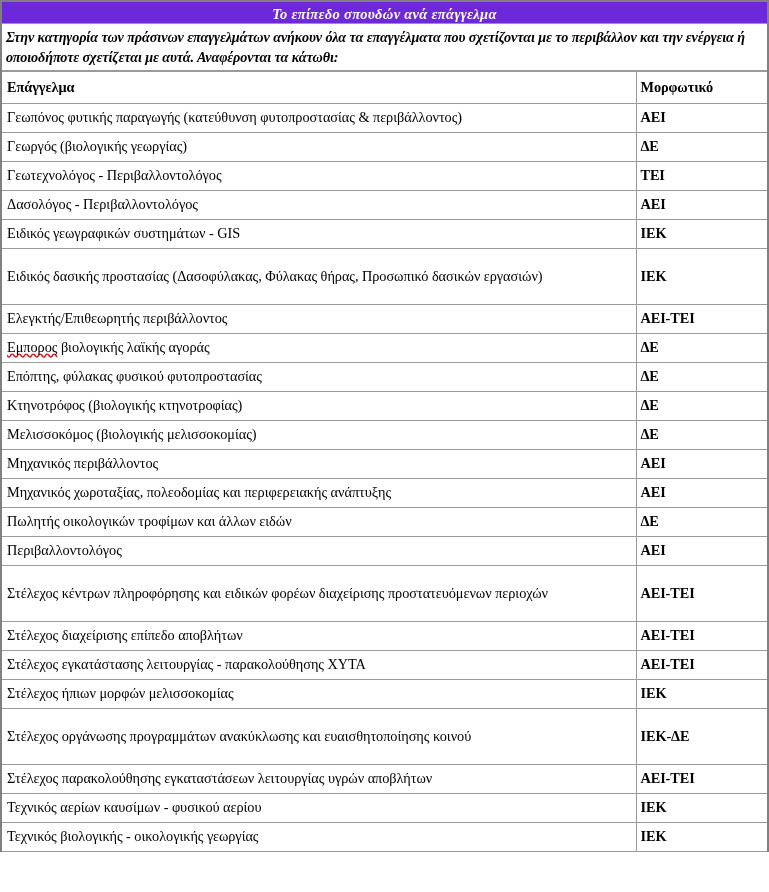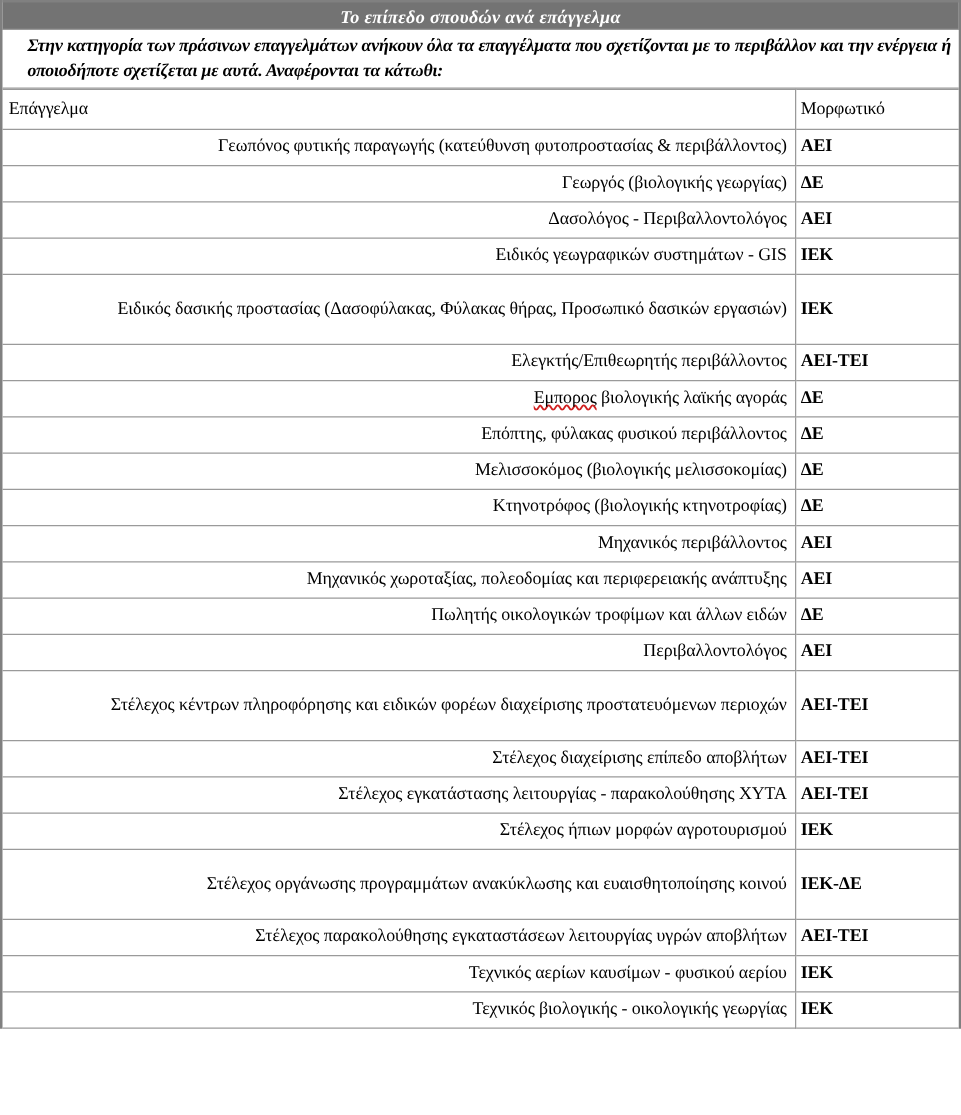--- a/index.html
+++ b/index.html
@@ -18,38 +18,38 @@
 
   .doc {
     width: 769px;
     box-sizing: border-box;
     border-left: 2px solid #808080;
     border-right: 2px solid #808080;
   }
 
   
   .title-bar {
-    background: #737373;
+    background: #6d28d9;
     border-top: 2px solid #808080;
     border-bottom: 1px solid #9a9a9a;
     height: 24px;
     line-height: 24px;
     text-align: center;
     color: #ffffff;
     font-weight: bold;
     font-style: italic;
     font-size: 14.5px;
     letter-spacing: 0.3px;
     box-sizing: border-box;
   }
 
   
   .intro {
     box-sizing: border-box;
-    padding: 3px 4px 3px 20px;
+    padding: 3px 4px 3px 4px;
     font-weight: bold;
     font-style: italic;
     font-size: 14.2px;
     line-height: 20px;
     border-bottom: 1px solid #9a9a9a;
     letter-spacing: -0.1px;
   }
 
   
   table.prof-table {
@@ -66,35 +66,35 @@
     border: 1px solid #9a9a9a;
     border-left: none;
     border-right: none;
     vertical-align: middle;
     padding: 0;
   }
   table.prof-table th.job,
   table.prof-table td.job {
     border-right: 1px solid #9a9a9a;
     padding: 3px 6px 4px 5px;
-    text-align: right;
+    text-align: left;
     line-height: 21px;
     letter-spacing: -0.05px;
   }
   table.prof-table th.level,
   table.prof-table td.level {
     text-align: left;
     padding: 3px 4px 4px 4px;
     line-height: 21px;
     font-weight: bold;
     letter-spacing: -0.1px;
   }
   table.prof-table th.job,
   table.prof-table th.level {
-    font-weight: normal;
+    font-weight: bold;
   }
   table.prof-table th.job {
     text-align: left;
   }
   table.prof-table tr.hdr th {
     height: 24px;
   }
   table.prof-table tr.row-1 td { height: 21px; }
   table.prof-table tr.row-2 td { height: 48px; }
   table.prof-table tr.row-2 td.job { line-height: 21px; }
@@ -130,49 +130,53 @@
     <tbody id="table-body">
         <tr class="row-1">
           <td class="job">Γεωπόνος φυτικής παραγωγής (κατεύθυνση φυτοπροστασίας &amp; περιβάλλοντος)</td>
           <td class="level">ΑΕΙ</td>
         </tr>
         <tr class="row-1">
           <td class="job">Γεωργός (βιολογικής γεωργίας)</td>
           <td class="level">ΔΕ</td>
         </tr>
         <tr class="row-1">
+          <td class="job">Γεωτεχνολόγος - Περιβαλλοντολόγος</td>
+          <td class="level">ΤΕΙ</td>
+        </tr>
+        <tr class="row-1">
           <td class="job">Δασολόγος - Περιβαλλοντολόγος</td>
           <td class="level">ΑΕΙ</td>
         </tr>
         <tr class="row-1">
           <td class="job">Ειδικός γεωγραφικών συστημάτων - GIS</td>
           <td class="level">ΙΕΚ</td>
         </tr>
         <tr class="row-2">
           <td class="job">Ειδικός δασικής προστασίας (Δασοφύλακας, Φύλακας θήρας, Προσωπικό δασικών εργασιών)</td>
           <td class="level">ΙΕΚ</td>
         </tr>
         <tr class="row-1">
           <td class="job">Ελεγκτής/Επιθεωρητής περιβάλλοντος</td>
           <td class="level">ΑΕΙ-ΤΕΙ</td>
         </tr>
         <tr class="row-1">
           <td class="job"><span class="misspelled">Εμπορος</span> βιολογικής λαϊκής αγοράς</td>
           <td class="level">ΔΕ</td>
         </tr>
         <tr class="row-1">
-          <td class="job">Επόπτης, φύλακας φυσικού περιβάλλοντος</td>
+          <td class="job">Επόπτης, φύλακας φυσικού φυτοπροστασίας</td>
+          <td class="level">ΔΕ</td>
+        </tr>
+        <tr class="row-1">
+          <td class="job">Κτηνοτρόφος (βιολογικής κτηνοτροφίας)</td>
           <td class="level">ΔΕ</td>
         </tr>
         <tr class="row-1">
           <td class="job">Μελισσοκόμος (βιολογικής μελισσοκομίας)</td>
-          <td class="level">ΔΕ</td>
-        </tr>
-        <tr class="row-1">
-          <td class="job">Κτηνοτρόφος (βιολογικής κτηνοτροφίας)</td>
           <td class="level">ΔΕ</td>
         </tr>
         <tr class="row-1">
           <td class="job">Μηχανικός περιβάλλοντος</td>
           <td class="level">ΑΕΙ</td>
         </tr>
         <tr class="row-1">
           <td class="job">Μηχανικός χωροταξίας, πολεοδομίας και περιφερειακής ανάπτυξης</td>
           <td class="level">ΑΕΙ</td>
         </tr>
@@ -190,21 +194,21 @@
         </tr>
         <tr class="row-1">
           <td class="job">Στέλεχος διαχείρισης επίπεδο αποβλήτων</td>
           <td class="level">ΑΕΙ-ΤΕΙ</td>
         </tr>
         <tr class="row-1">
           <td class="job">Στέλεχος εγκατάστασης λειτουργίας - παρακολούθησης ΧΥΤΑ</td>
           <td class="level">ΑΕΙ-ΤΕΙ</td>
         </tr>
         <tr class="row-1">
-          <td class="job">Στέλεχος ήπιων μορφών αγροτουρισμού</td>
+          <td class="job">Στέλεχος ήπιων μορφών μελισσοκομίας</td>
           <td class="level">ΙΕΚ</td>
         </tr>
         <tr class="row-2">
           <td class="job">Στέλεχος οργάνωσης προγραμμάτων ανακύκλωσης και ευαισθητοποίησης κοινού</td>
           <td class="level">ΙΕΚ-ΔΕ</td>
         </tr>
         <tr class="row-1">
           <td class="job">Στέλεχος παρακολούθησης εγκαταστάσεων λειτουργίας υγρών αποβλήτων</td>
           <td class="level">ΑΕΙ-ΤΕΙ</td>
         </tr>

